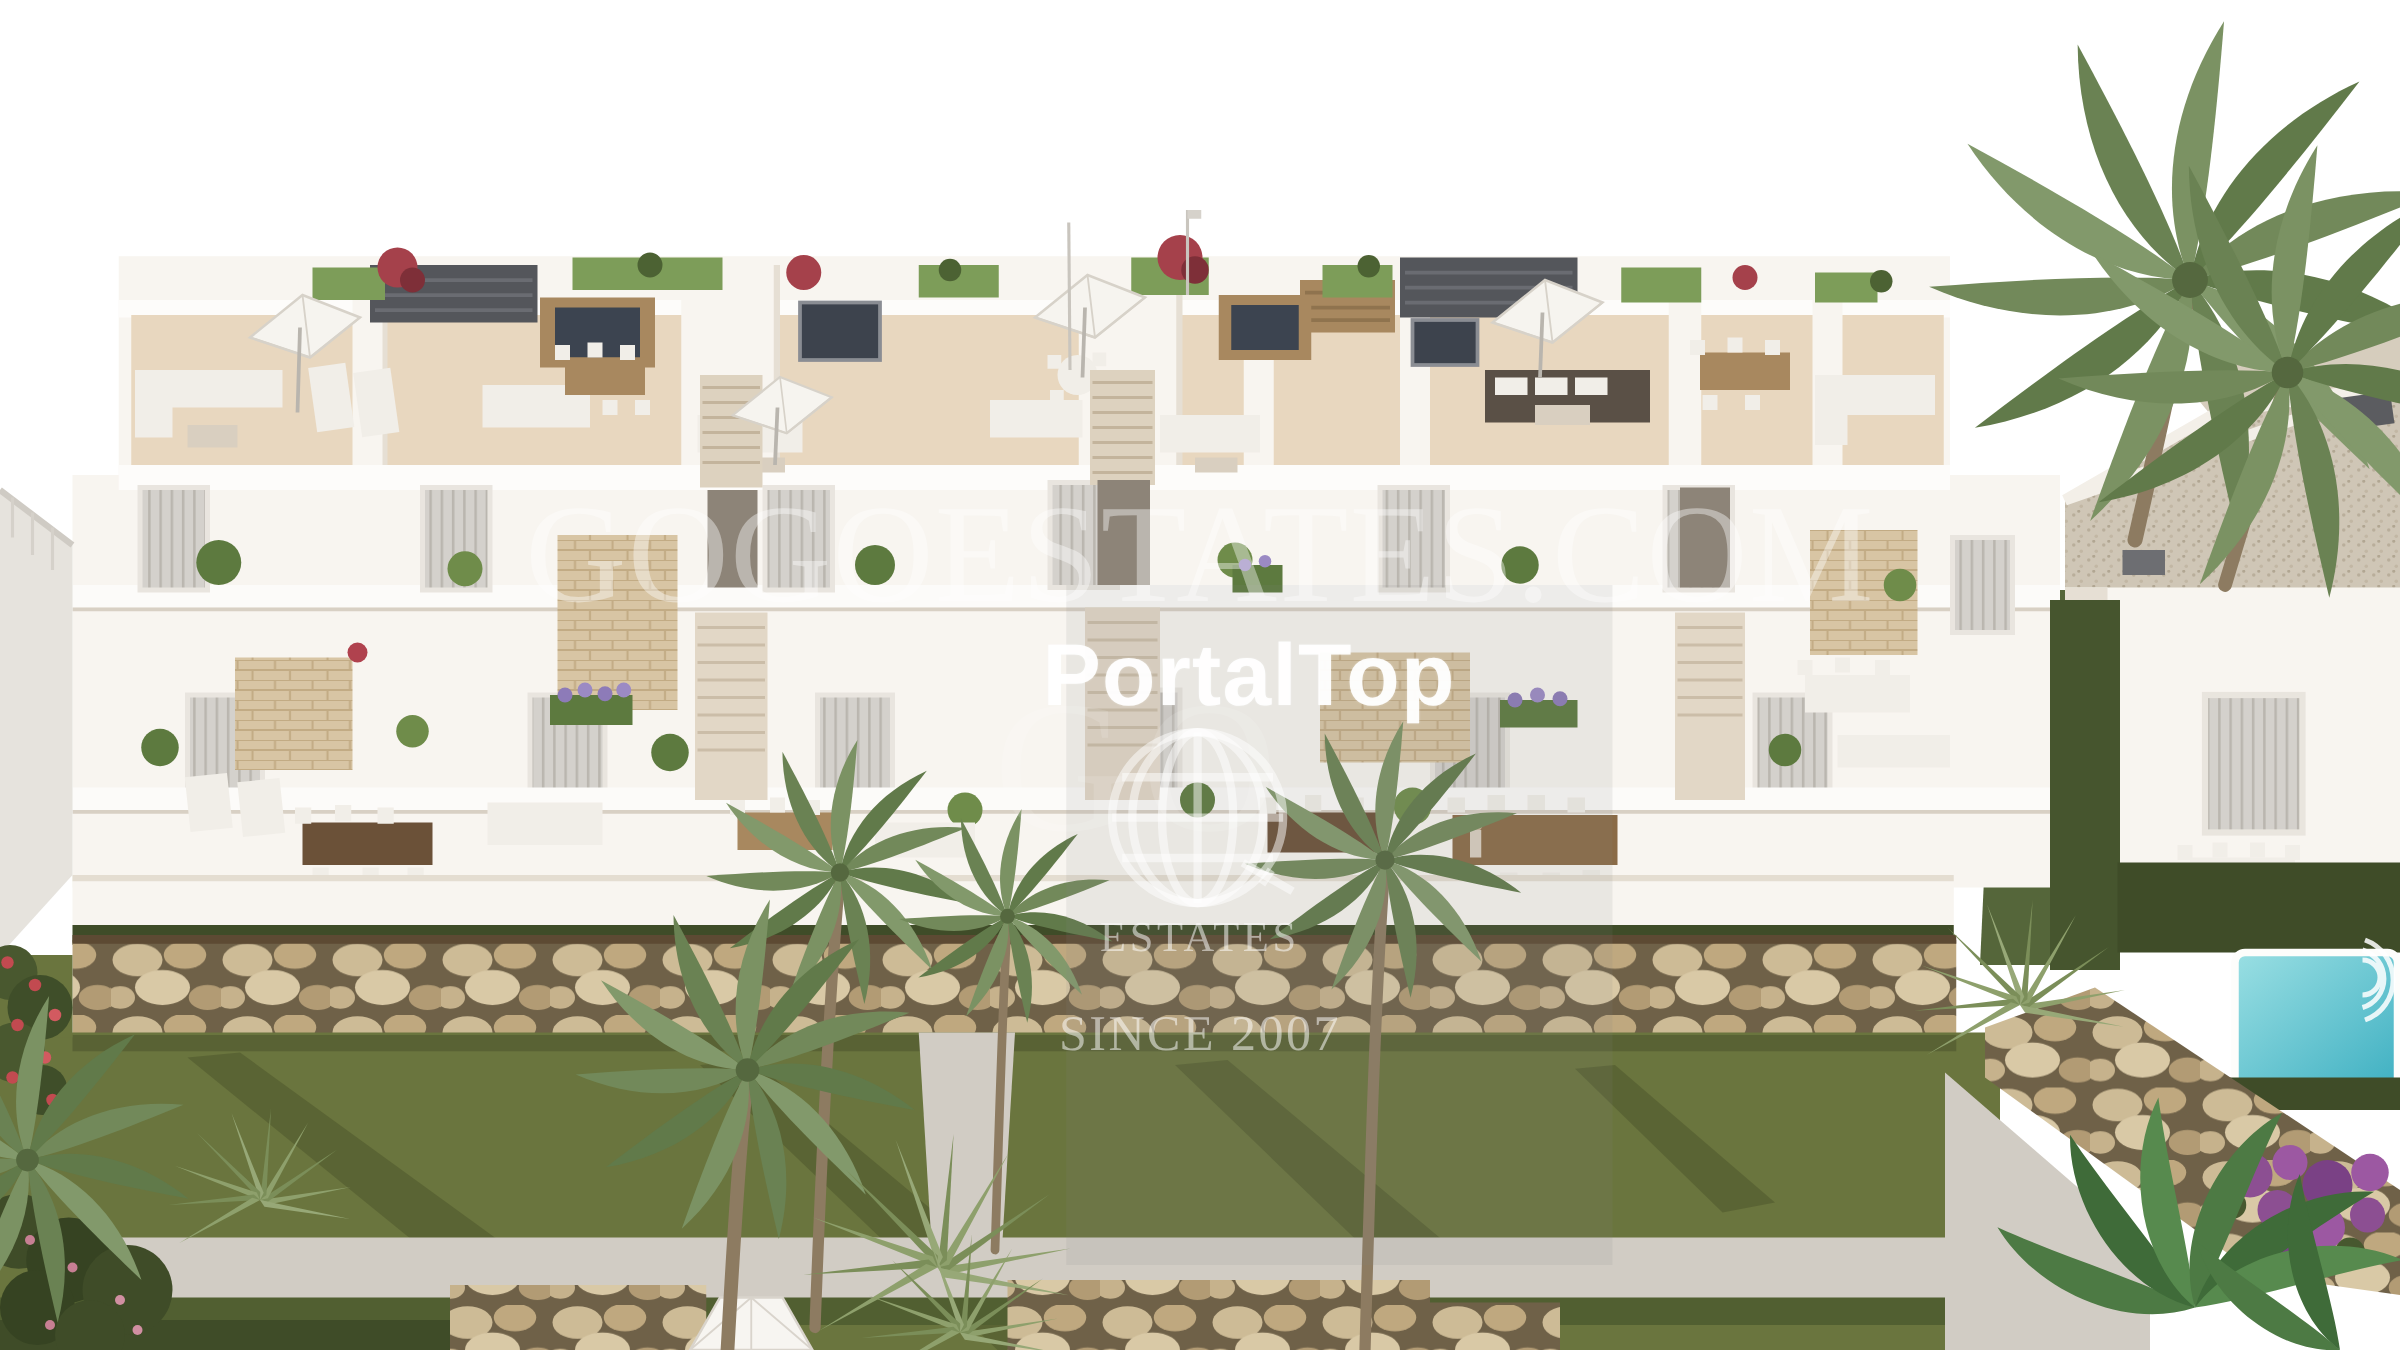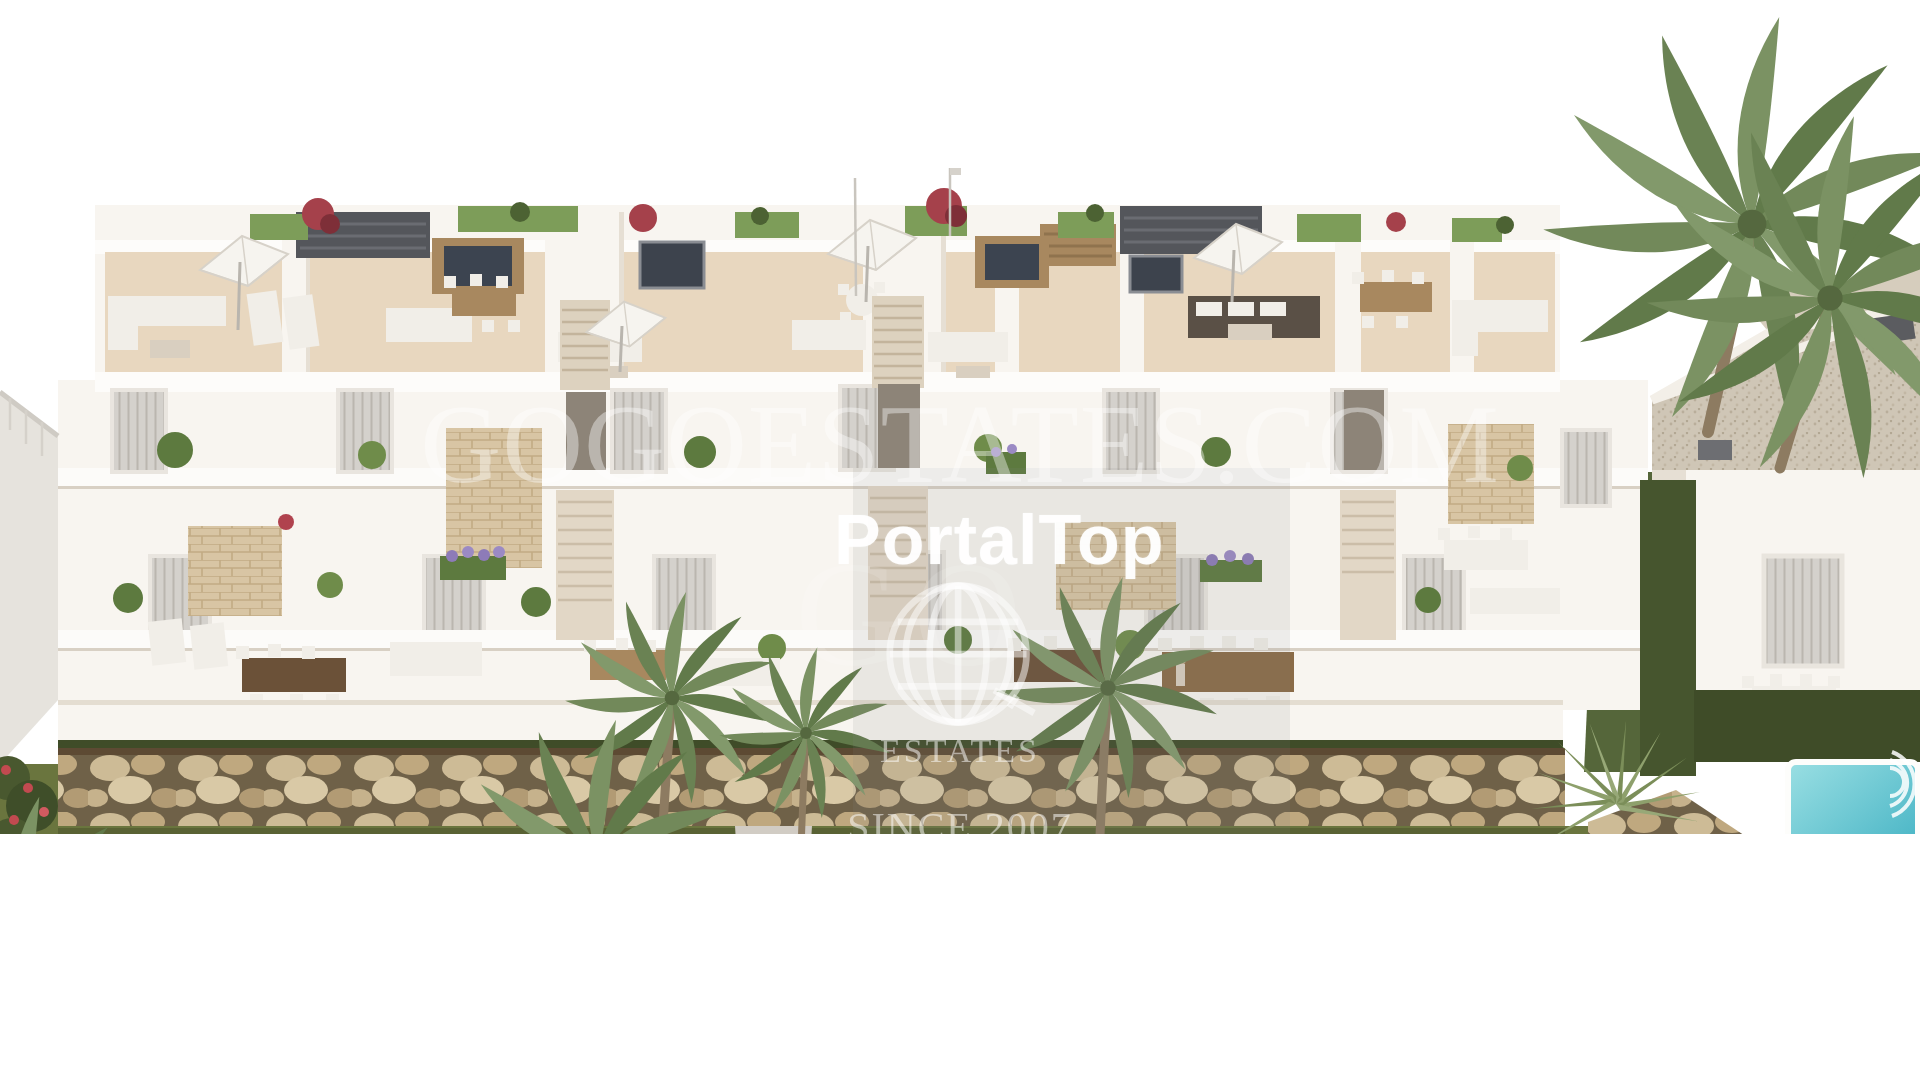--- a/index.html
+++ b/index.html
@@ -1,16 +1,16 @@
 <!DOCTYPE html>
 <html><head>
 <meta charset="utf-8">
 <style>
   html,body{margin:0;padding:0;background:#ffffff;}
-  .stage{position:relative;width:1920px;height:834px;overflow:hidden;background:#a21caf;
+  .stage{position:relative;width:1920px;height:1080px;overflow:hidden;background:#a21caf;
          font-family:"Liberation Sans",sans-serif;}
   .stage svg.scene{position:absolute;left:0;top:0;}
   
   .w{fill:#f8f5f0}.w2{fill:#efe9e0}.w3{fill:#e6dfd4}
   .deck{fill:#e8d7bf}
   .grn{fill:#7d9d59}
   .hedge{fill:#3f4c28}.lawn{fill:#6a753e}.lawndk{fill:#515f31}
   .drk{fill:#54565b}.wood{fill:#a8885f}.dwood{fill:#6b5138}
   .sof{fill:#f1eee8}.sofdk{fill:#5a5046}
   .path{fill:#d1ccc4}

